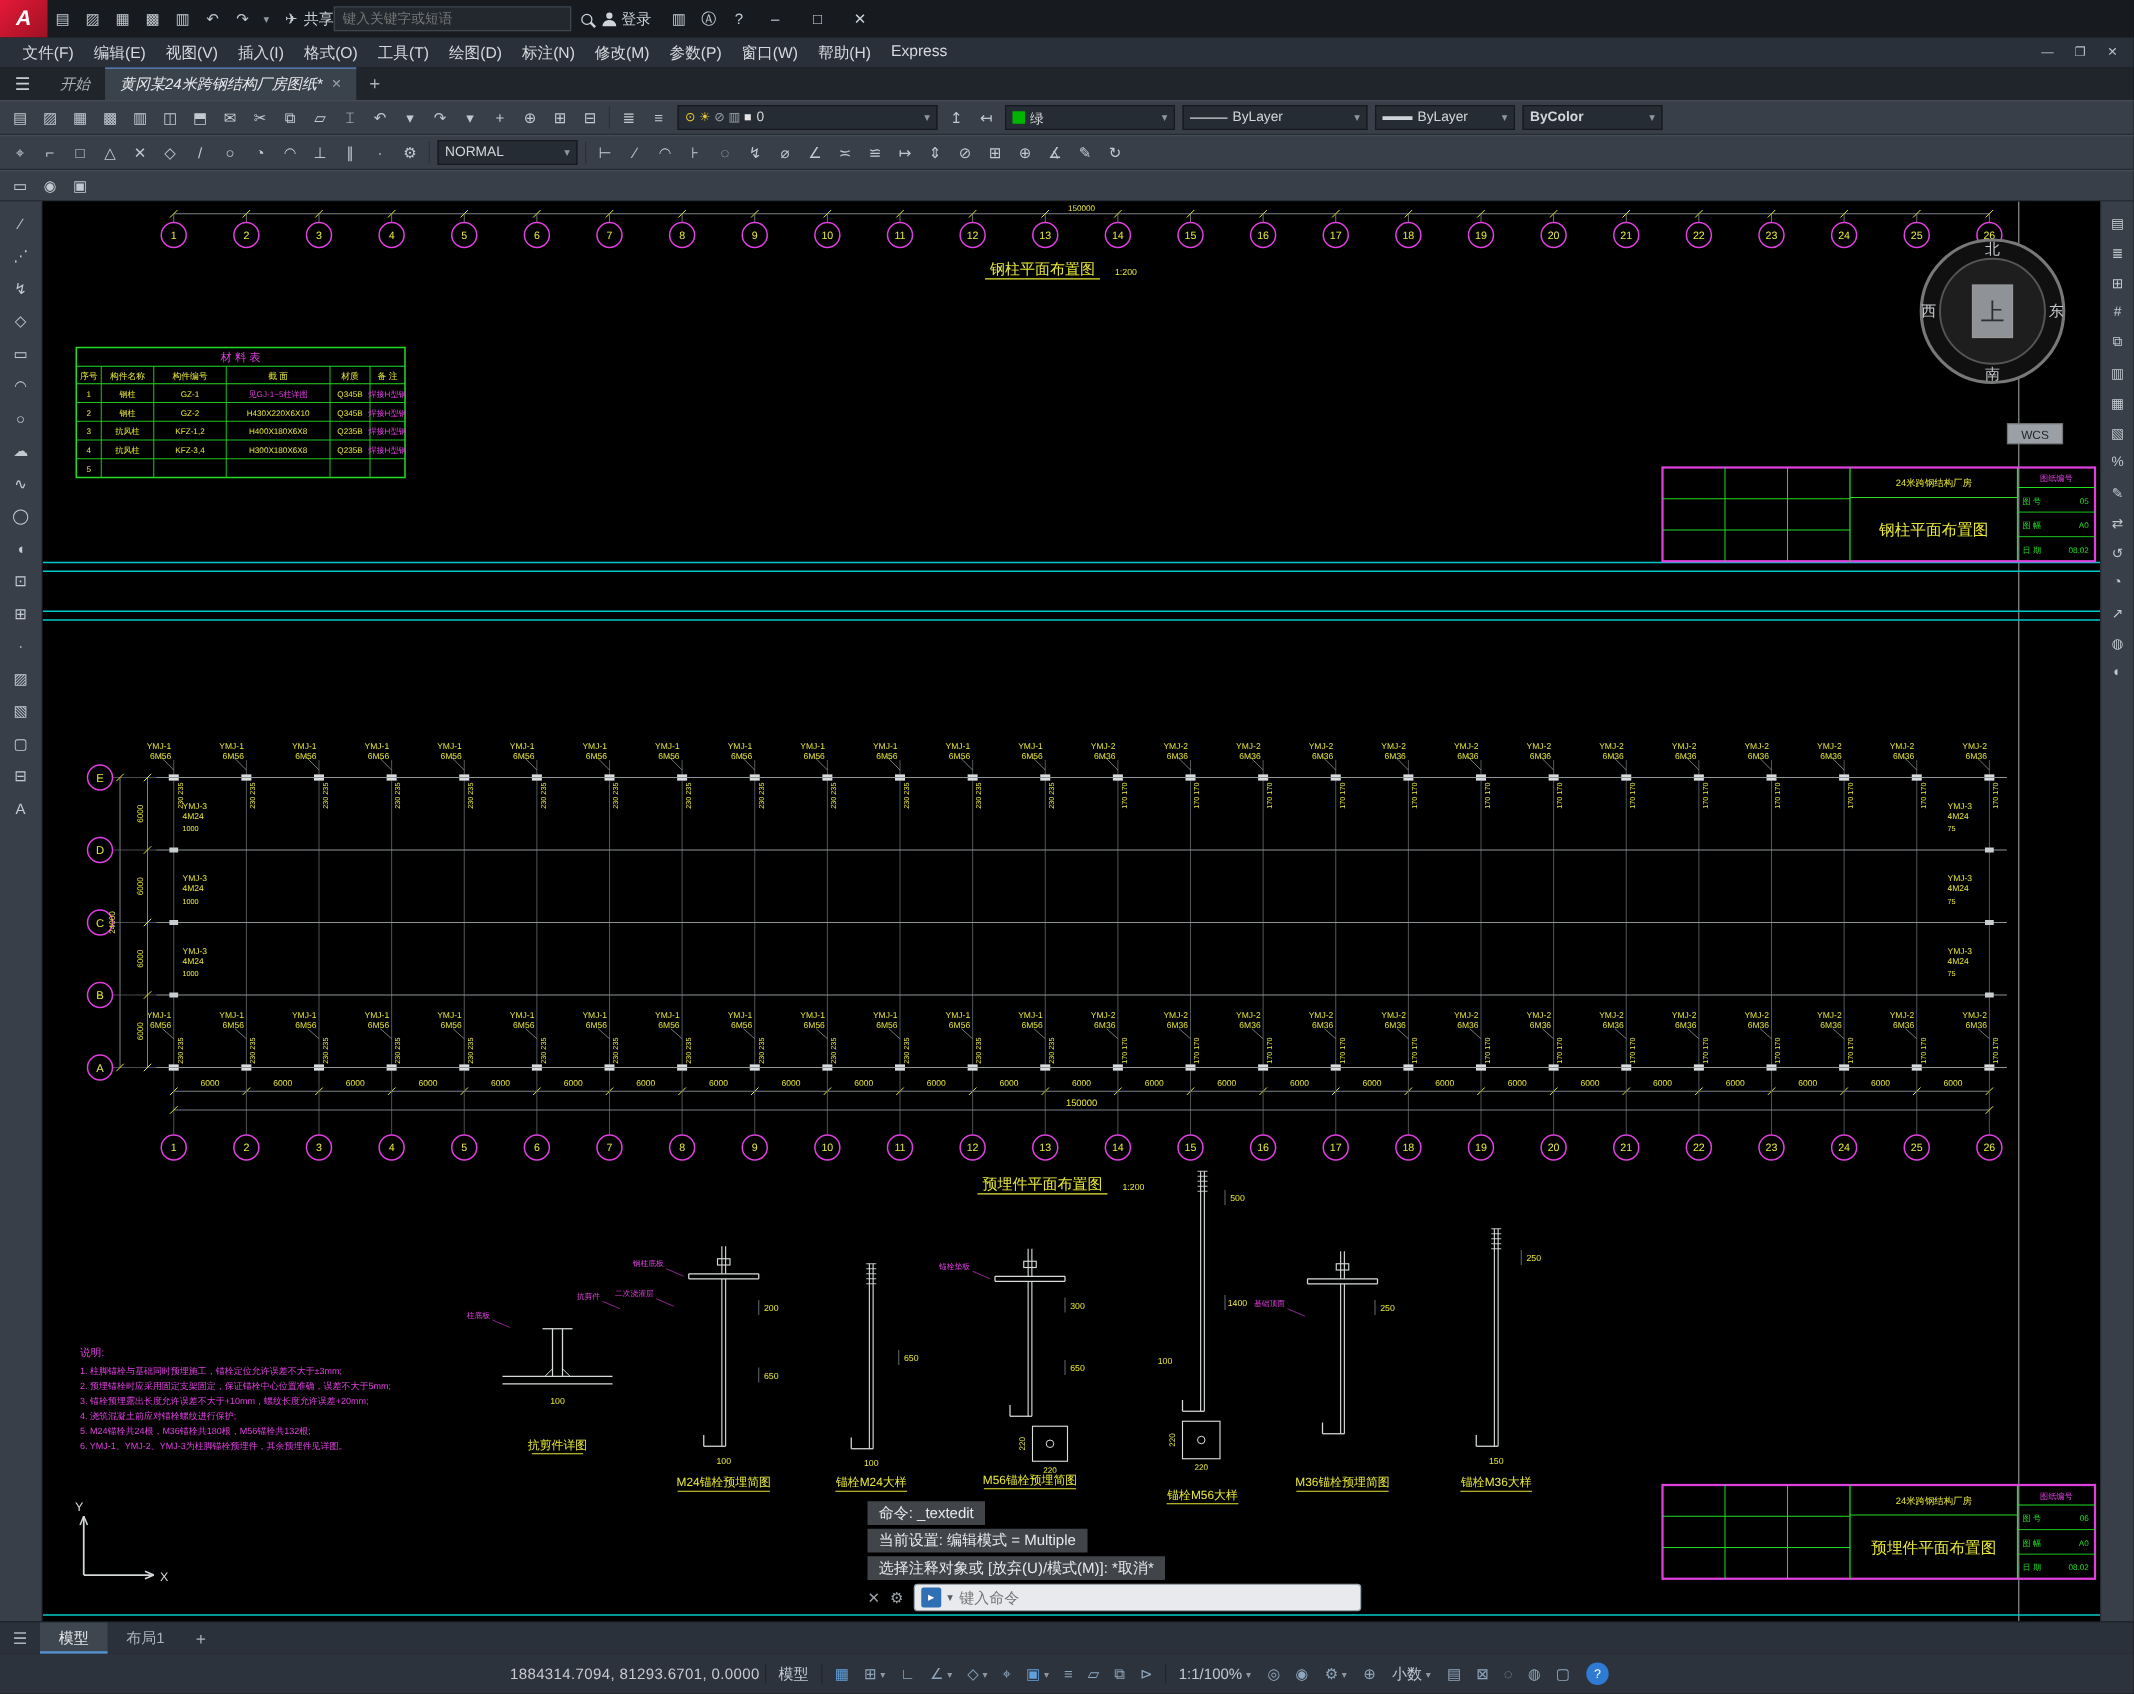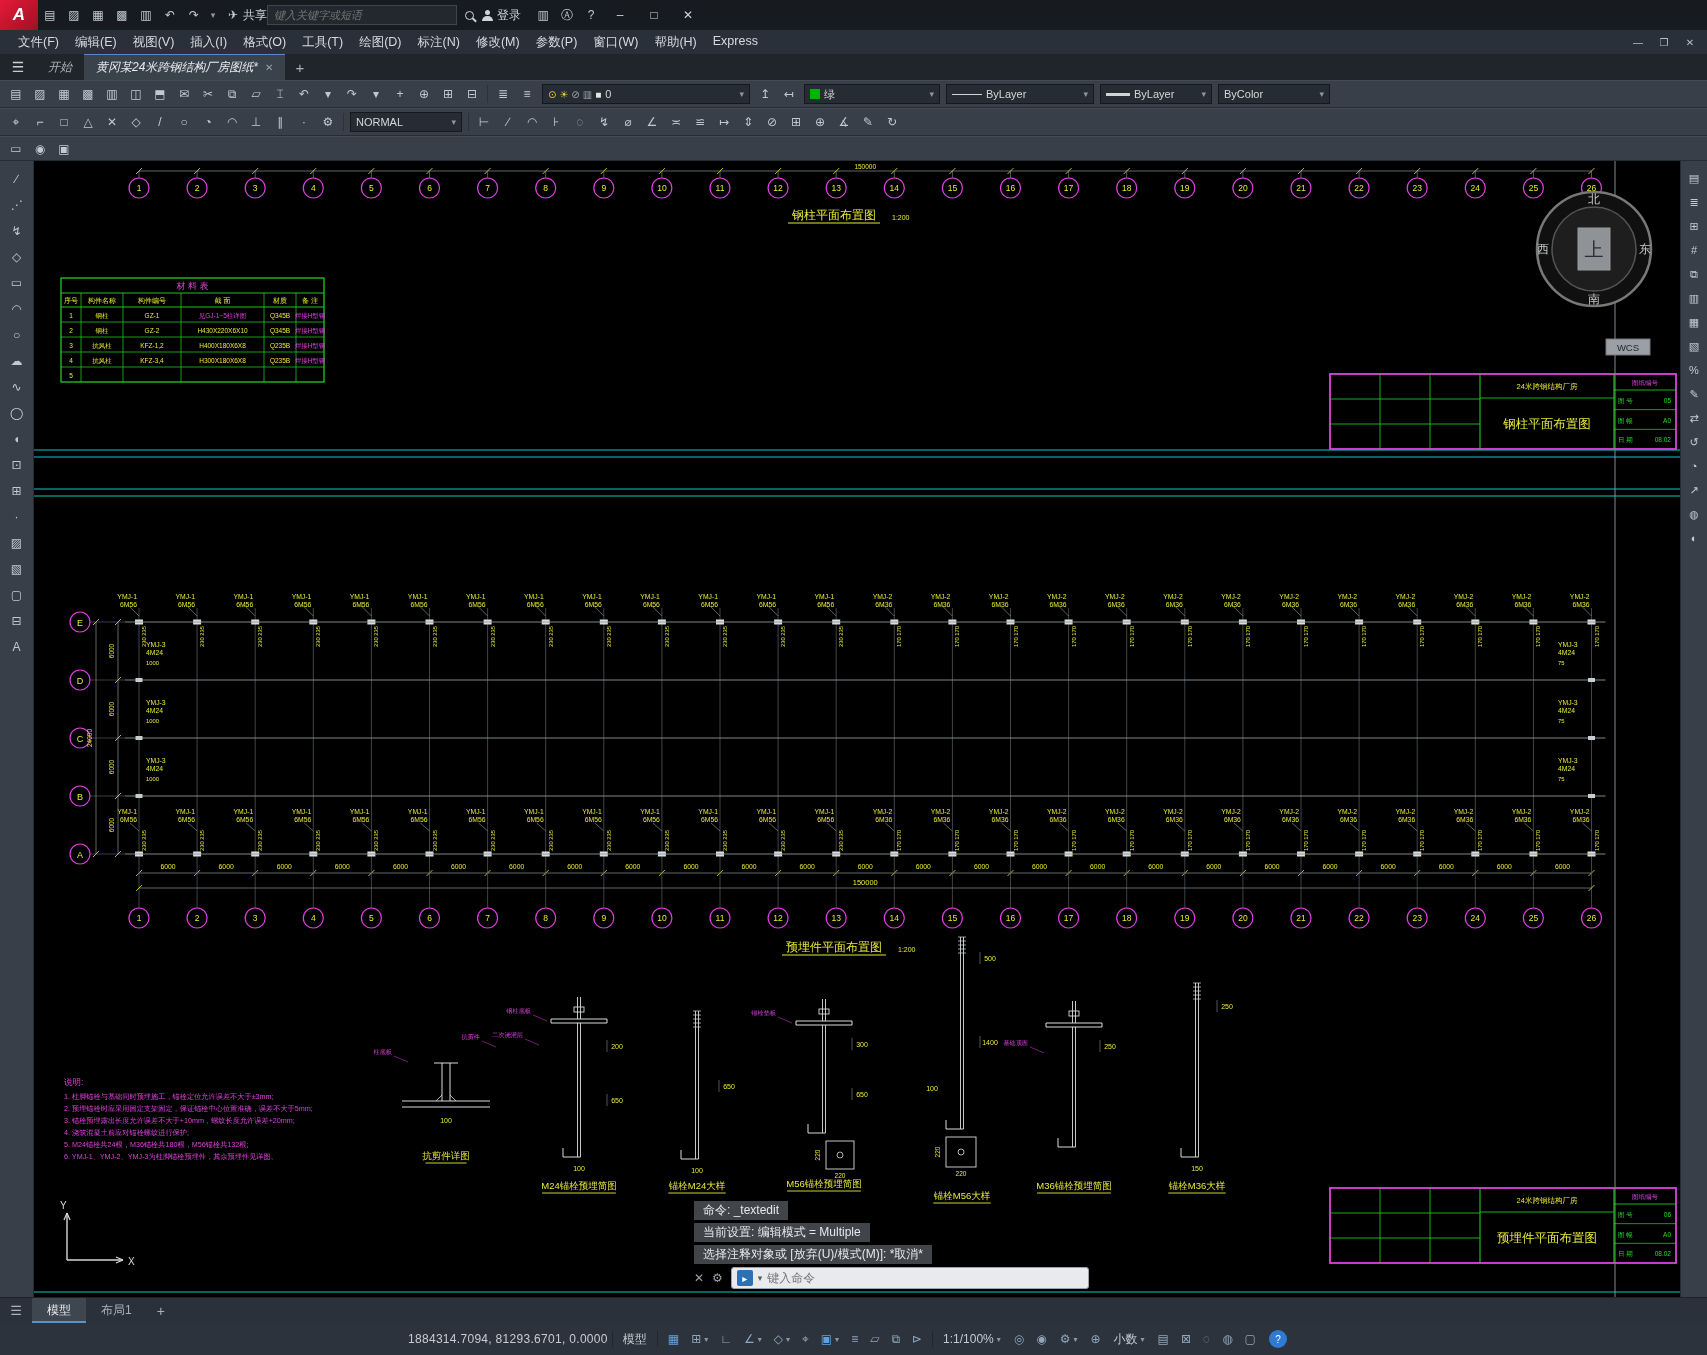--- a/index.html
+++ b/index.html
@@ -7,21 +7,21 @@
   #app{position:relative;width:1707px;height:1355px;display:flex;flex-direction:column;}
 
   
   .titlebar{height:30px;background:#171b20;display:flex;align-items:center;color:#c9ced6;font-size:12px;flex:0 0 auto;}
   .acad-logo{width:38px;height:30px;background:linear-gradient(135deg,#e51937,#9e1124);display:flex;align-items:center;justify-content:center;font-weight:bold;font-style:italic;font-size:17px;color:#fff;}
   .tb-qicon{width:22px;text-align:center;color:#b7bec8;font-size:12px;}
   .tb-caret{width:14px;text-align:center;color:#8f97a1;font-size:9px;}
   .share{display:flex;align-items:center;gap:5px;margin-left:8px;color:#c9ced6;}
   .tb-center{flex:1;display:flex;justify-content:center;gap:14px;color:#dfe3e8;font-size:12.5px;}
   .search-box{display:flex;align-items:center;background:#23282f;border:1px solid #3e454e;height:20px;width:190px;padding:0 6px;margin-right:6px;}
-  .search-box input{flex:1;background:transparent;border:none;outline:none;color:#aeb5bd;font-size:11px;font-style:italic;}
+  .search-box input{flex:1;background:transparent;border:none;outline:none;color:#aeb5bd;font-size:11px;}
   .mag{width:9px;height:9px;border:1.5px solid #cfd4da;border-radius:50%;position:relative;margin:0 8px 0 2px;}
   .mag::after{content:"";position:absolute;width:5px;height:1.5px;background:#cfd4da;transform:rotate(45deg);right:-4px;bottom:-2px;}
   .person{width:11px;height:11px;position:relative;margin-right:4px;}
   .person::before{content:"";position:absolute;width:5px;height:5px;border-radius:50%;background:#cfd4da;left:3px;top:0;}
   .person::after{content:"";position:absolute;width:11px;height:5px;border-radius:5px 5px 0 0;background:#cfd4da;left:0;bottom:0;}
   .signin{display:flex;align-items:center;margin-right:10px;}
   .win-btn{width:34px;height:30px;display:flex;align-items:center;justify-content:center;color:#cfd4da;font-size:12px;}
 
   
   .menubar{height:24px;background:#2a3039;display:flex;align-items:center;padding-left:10px;font-size:12.5px;color:#d6dae0;flex:0 0 auto;}
@@ -37,21 +37,21 @@
   .ftab .closex{color:#9aa2ab;font-size:10px;}
   .addtab{display:flex;align-items:center;padding:0 10px;font-size:15px;color:#aab1ba;}
 
   
   .toolbar{background:#383f48;border-top:1px solid #434b55;border-bottom:1px solid #262c33;display:flex;align-items:center;padding:0 4px;flex:0 0 auto;}
   #tb1{height:28px;} #tb2{height:28px;} #tb3{height:25px;}
   .tbi{width:24px;height:22px;display:flex;align-items:center;justify-content:center;color:#c2c9d1;font-size:12px;flex:0 0 auto;}
   .sep{width:1px;height:18px;background:#2b323a;margin:0 3px;flex:0 0 auto;}
   .combo{display:flex;align-items:center;height:20px;background:#262c33;border:1px solid #14191f;padding:0 5px;font-size:11px;color:#d2d7dd;margin:0 3px;gap:4px;flex:0 0 auto;}
   .combo .caret{margin-left:auto;color:#8f97a1;font-size:9px;}
-  .w-layer{width:208px;} .w-color{width:136px;} .w-lt{width:148px;} .w-lw{width:112px;} .w-ps{width:112px;} .w-style{width:112px;}
+  .w-layer{width:208px;} .w-color{width:136px;} .w-lt{width:148px;} .w-lw{width:112px;} .w-ps{width:112px;font-weight:bold;} .w-style{width:112px;}
   .swatch{width:10px;height:10px;flex:0 0 auto;}
   .lt-sample{width:30px;border-top:1.5px solid #cfd4da;flex:0 0 auto;}
   .lw-sample{width:24px;border-top:3px solid #cfd4da;flex:0 0 auto;}
   .lgl{font-size:10px;}
 
   
   .main{flex:1 1 auto;display:flex;min-height:0;}
   .strip{background:#383f48;display:flex;flex-direction:column;align-items:center;padding-top:6px;gap:2px;flex:0 0 auto;}
   .strip.left{width:34px;border-right:1px solid #262c33;}
   .strip.right{width:27px;border-left:1px solid #262c33;}

